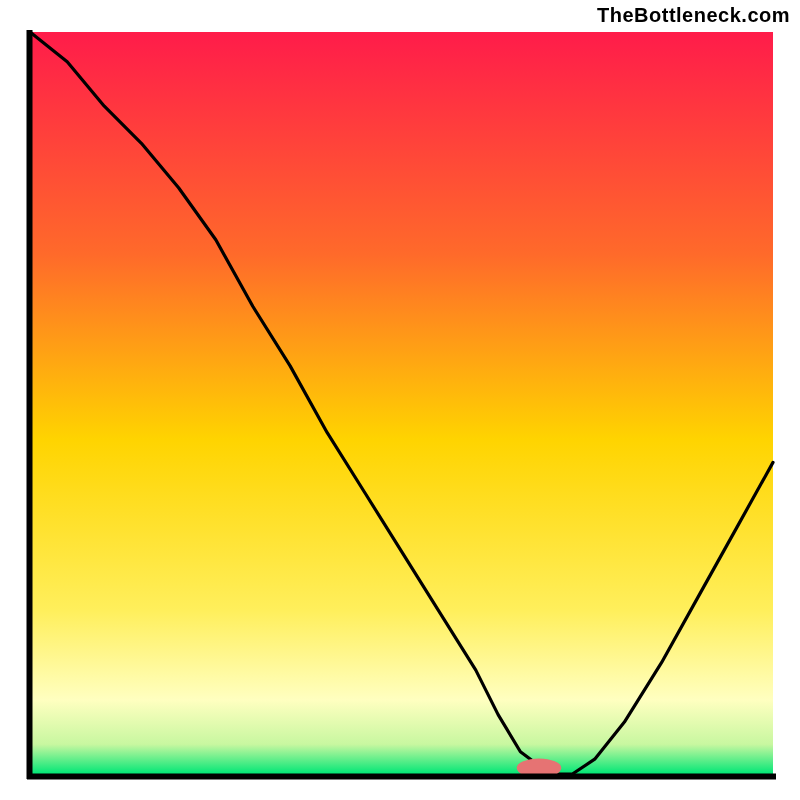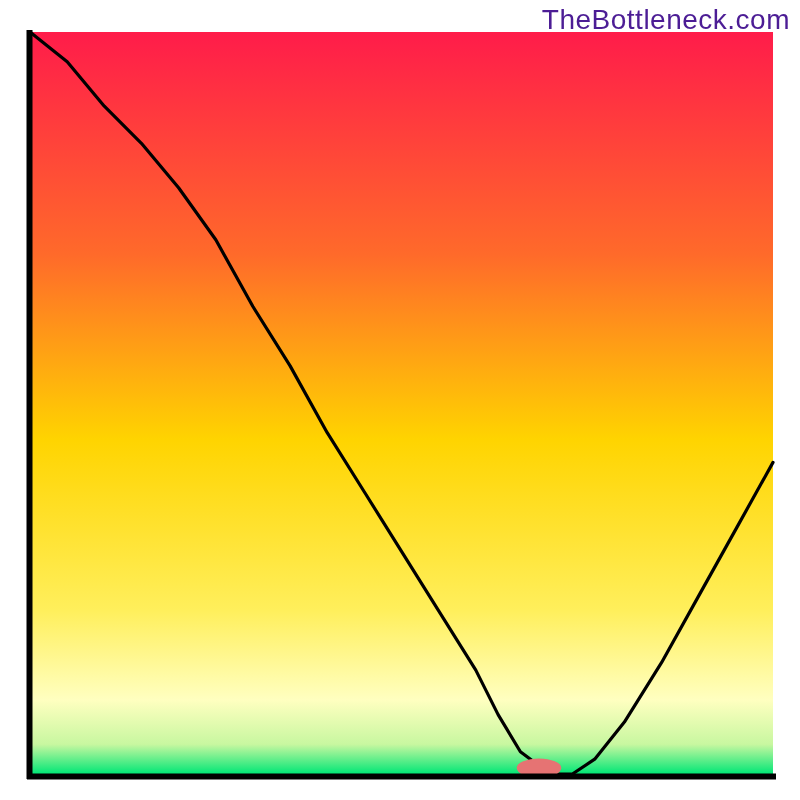--- a/index.html
+++ b/index.html
@@ -13,23 +13,23 @@
   }
   #chart-wrap {
     position: relative;
     width: 800px;
     height: 800px;
   }
   #watermark {
     position: absolute;
     top: 4px;
     right: 10px;
-    color: #4c1d95;
-    font-size: 28px;
-    font-weight: 400;
+    color: #000000;
+    font-size: 20px;
+    font-weight: 700;
     letter-spacing: 0.5px;
     z-index: 10;
   }
   svg {
     display: block;
   }
 </style>
 </head>
 <body>
 

